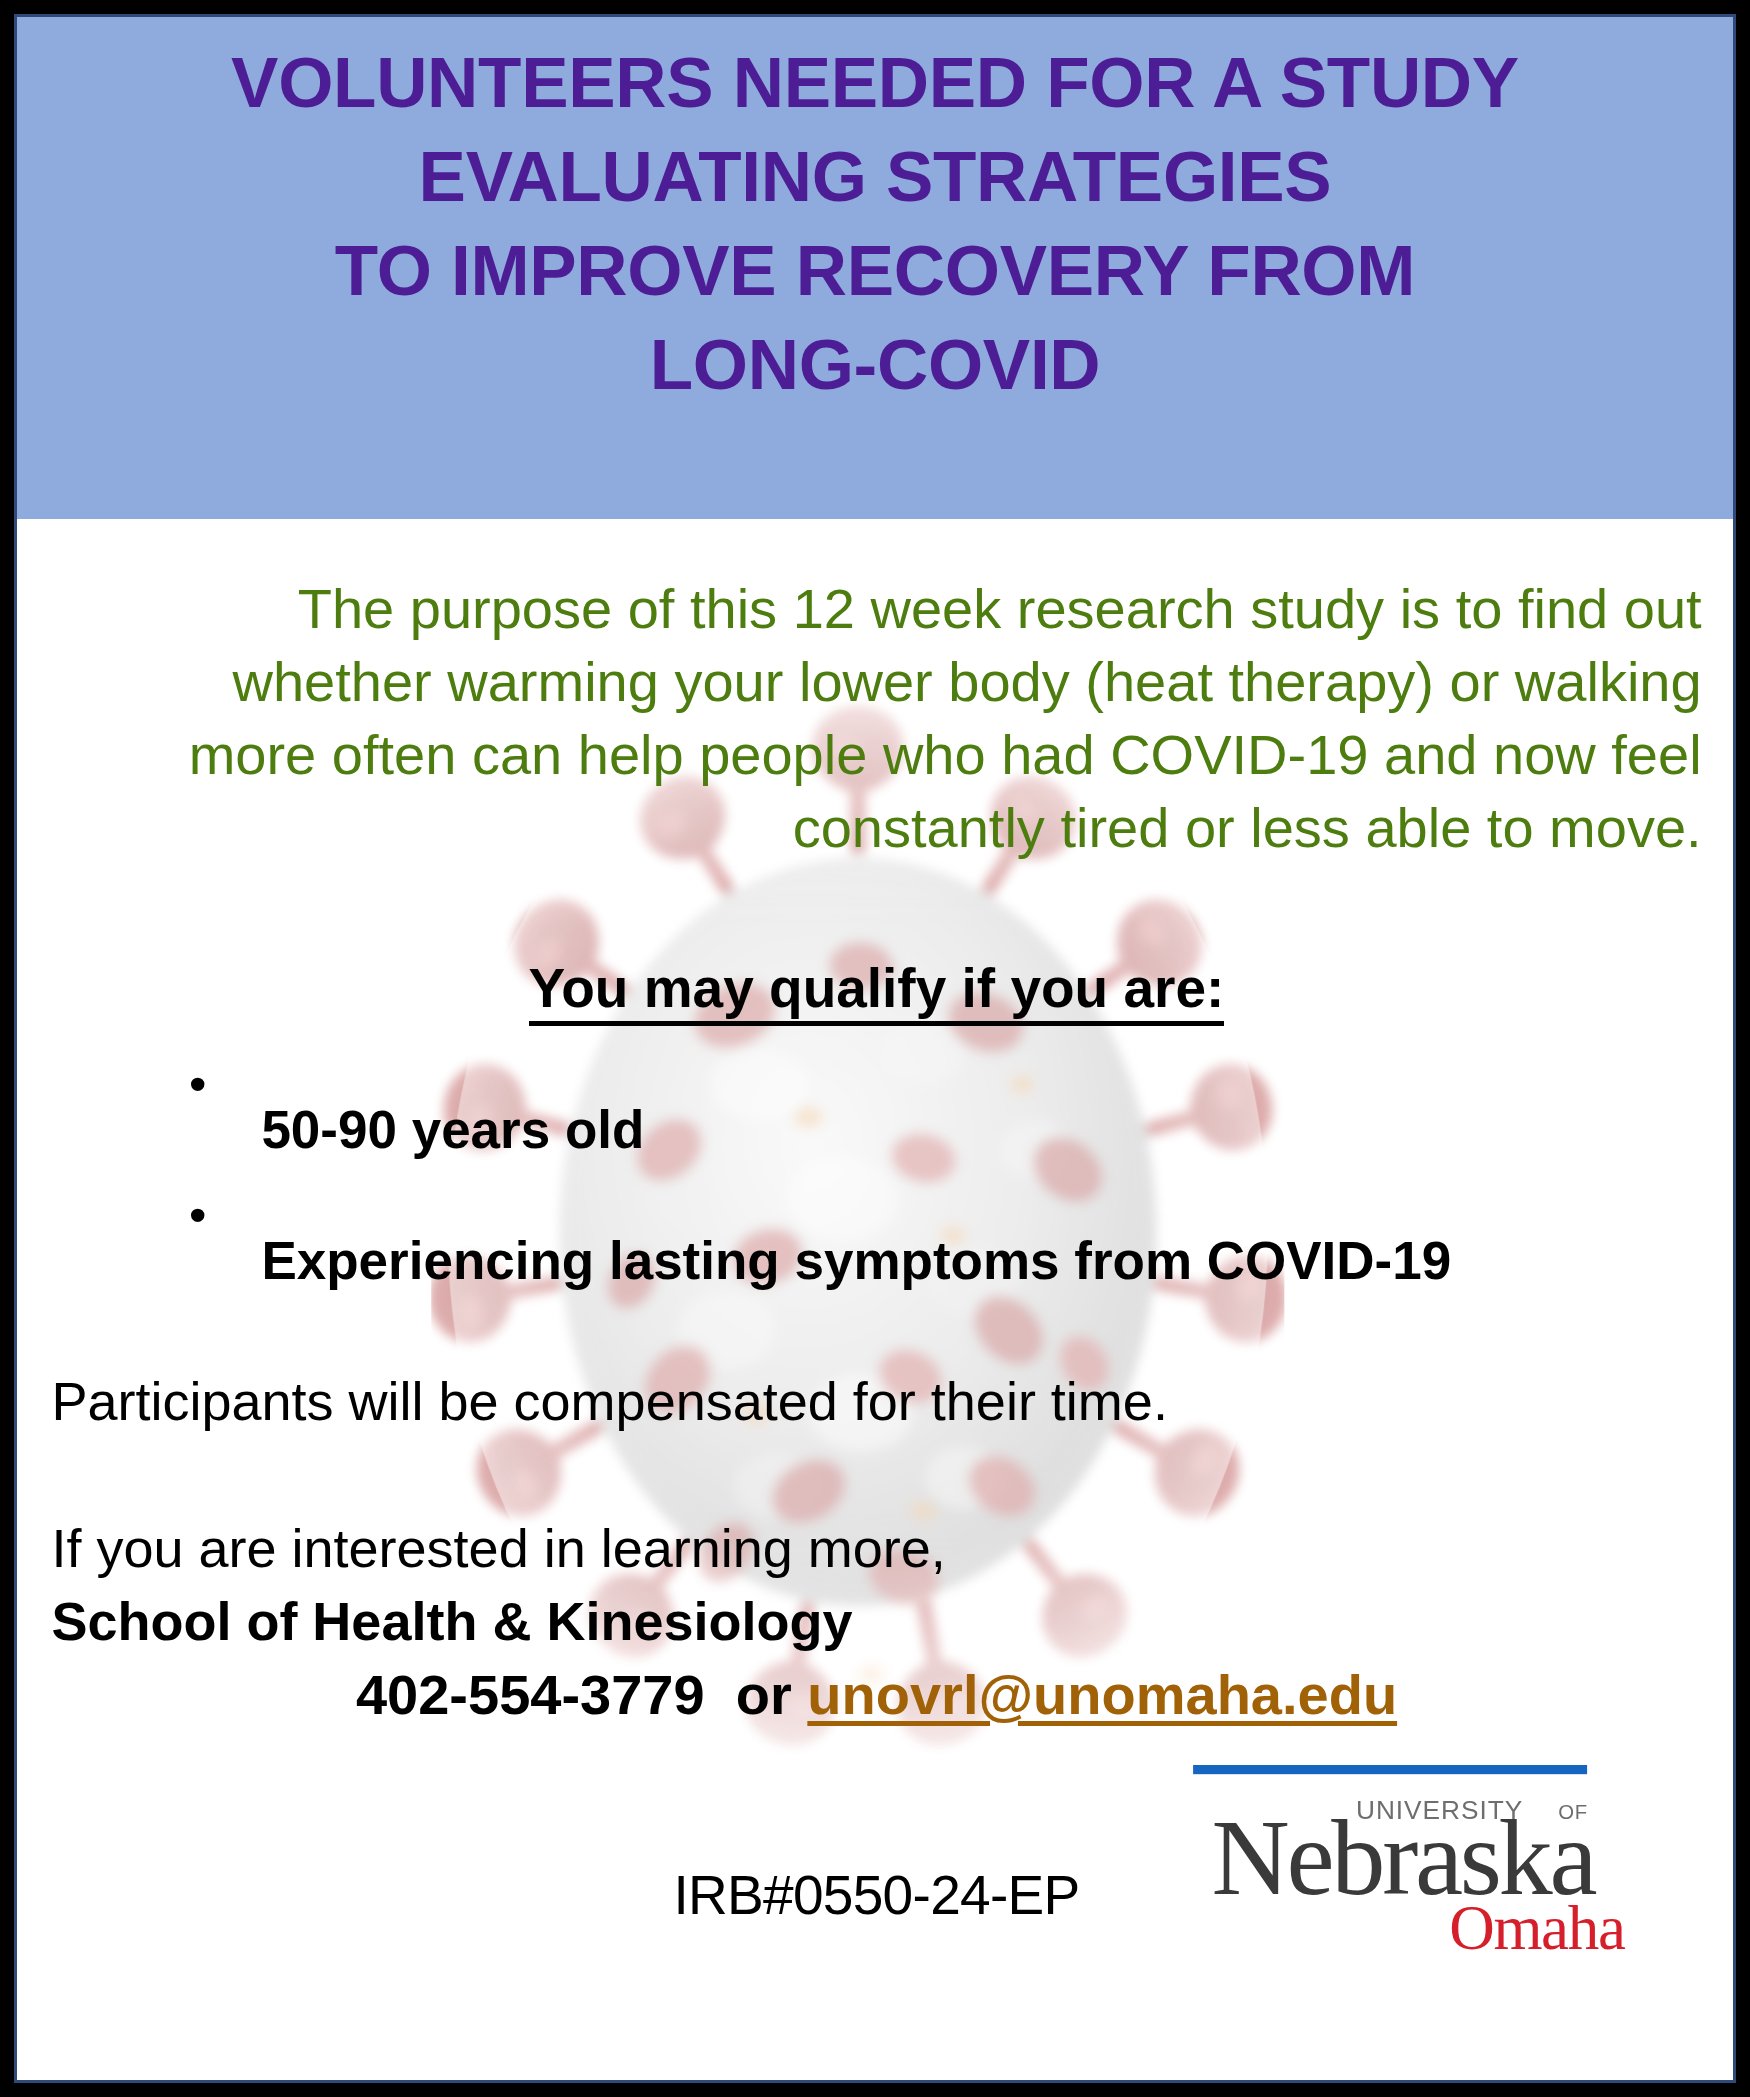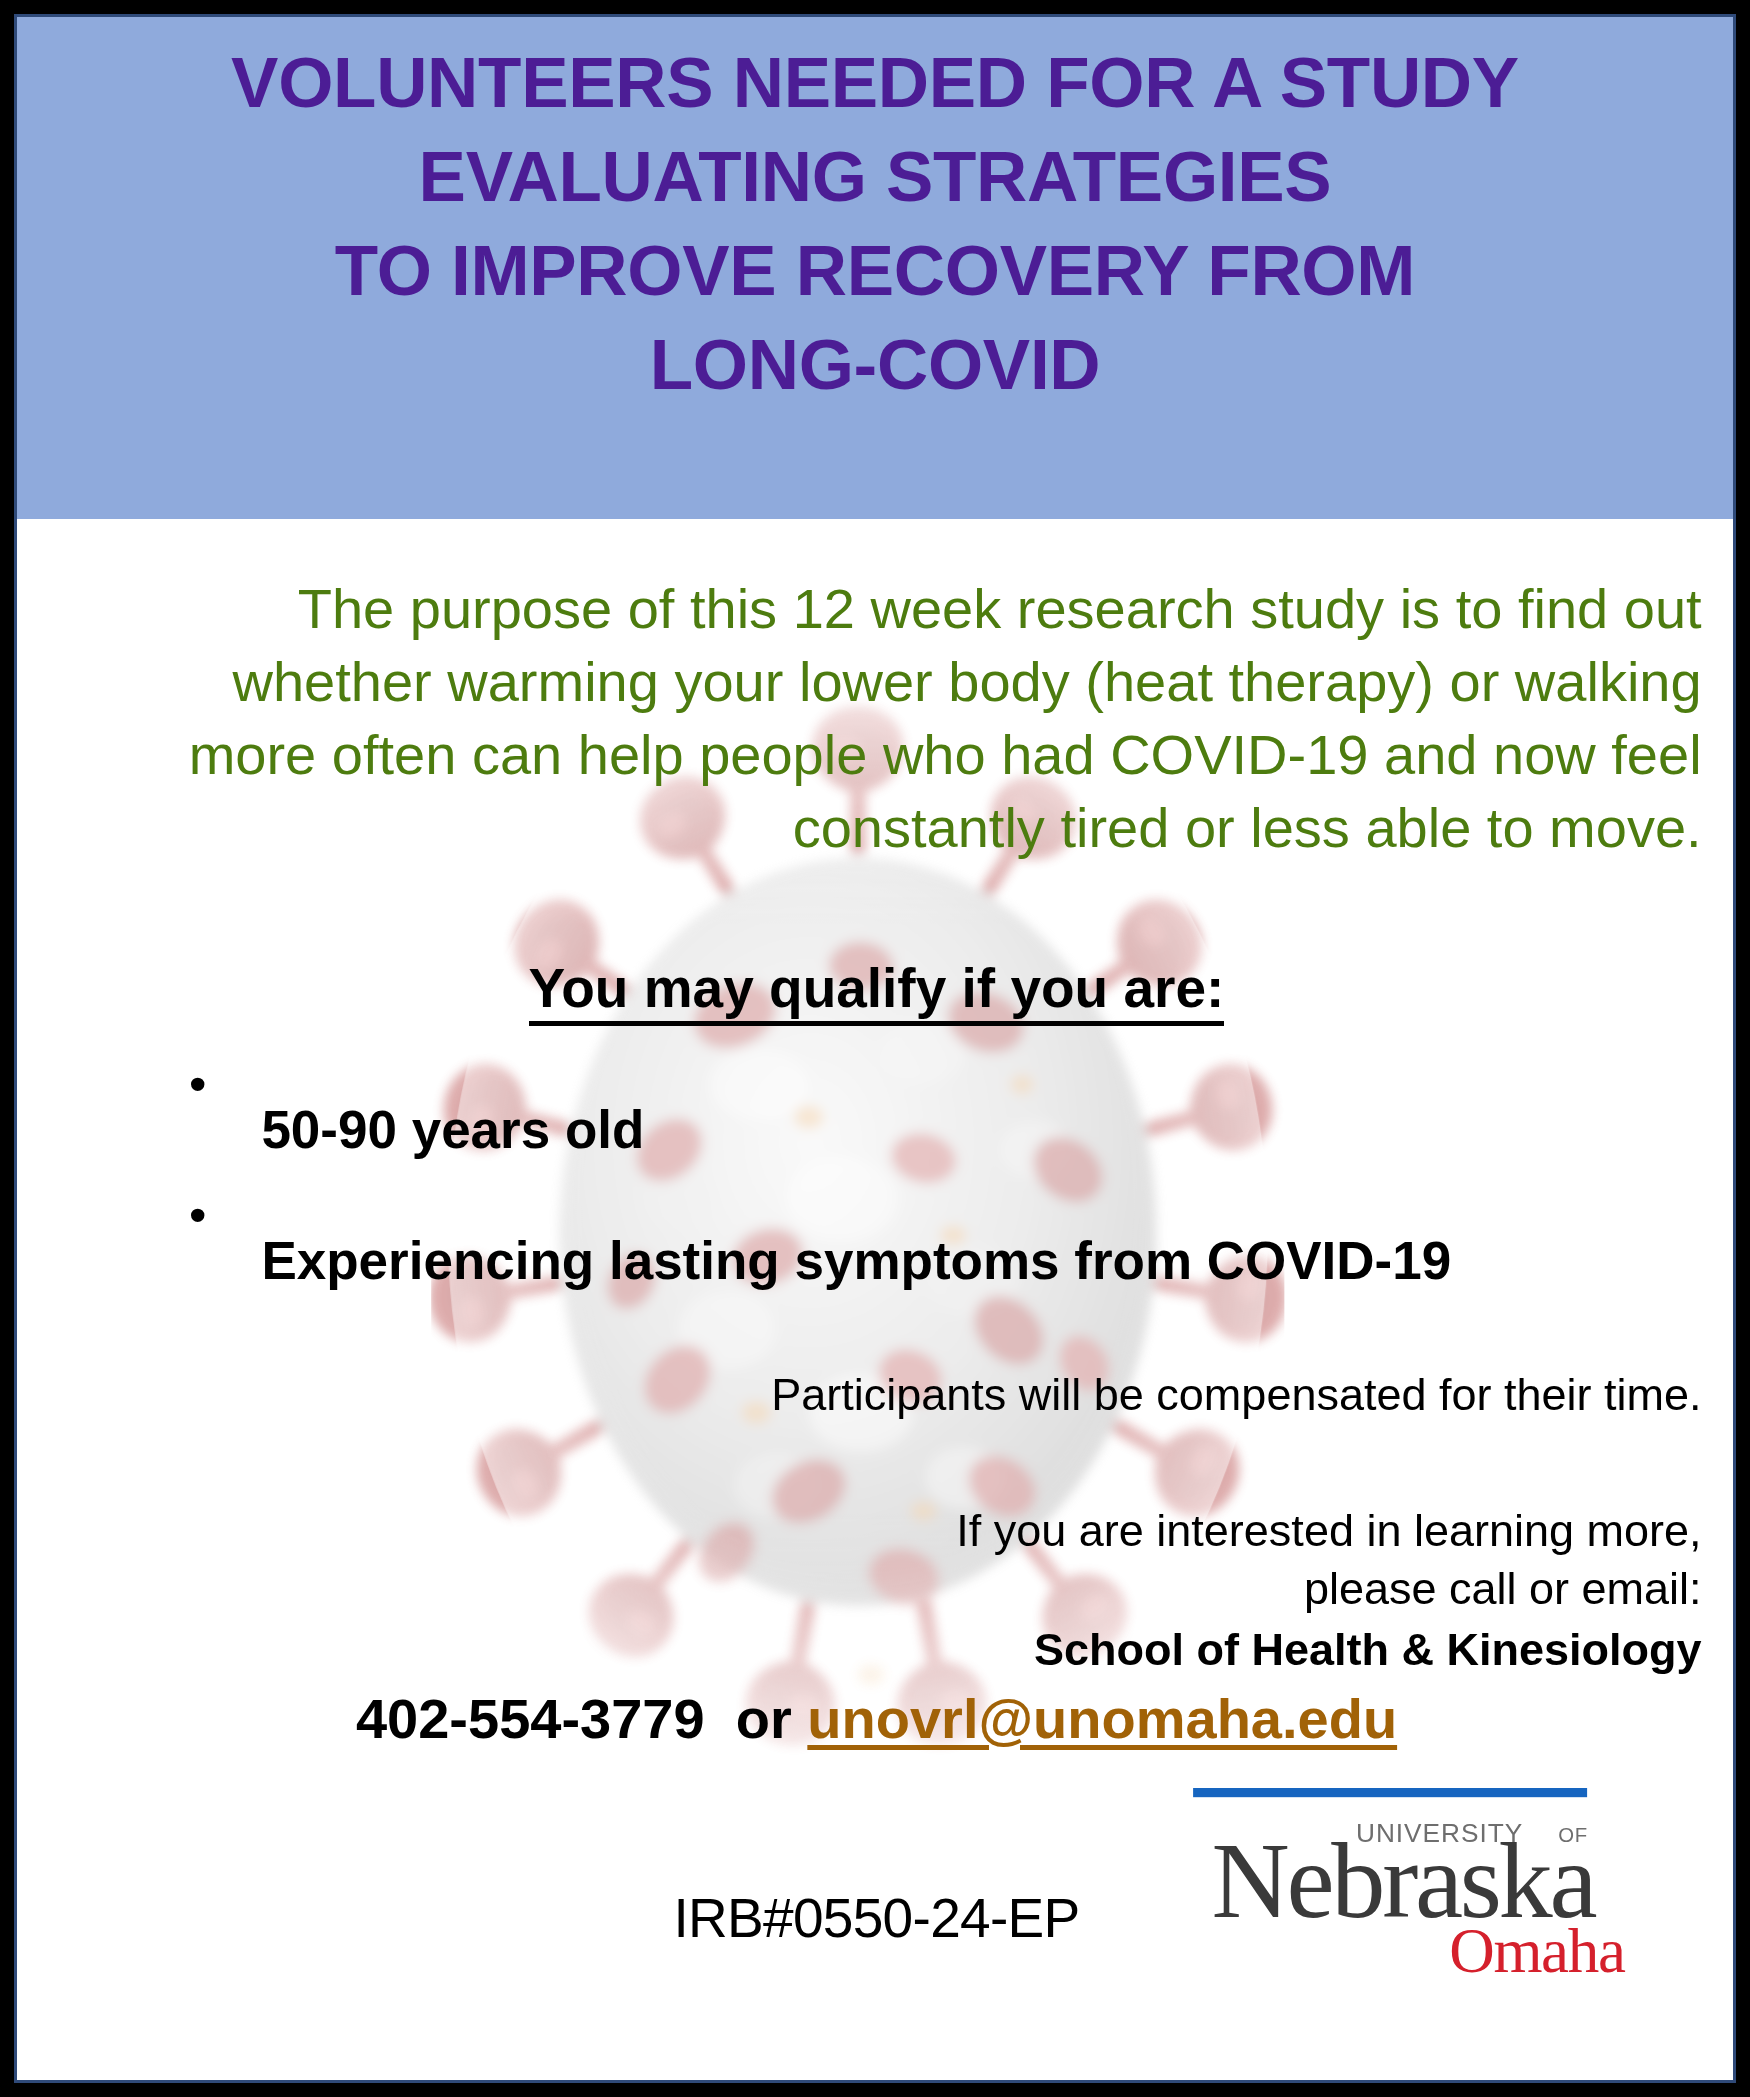--- a/index.html
+++ b/index.html
@@ -127,22 +127,22 @@
   }
   .bullet-dot {
     width: 72px;
     flex: 0 0 72px;
     font-size: 47px;
     line-height: 1.22;
   }
   .bullet-text { flex: 1 1 auto; margin-top: 43px; }
 
   .center-line {
-    text-align: right;
-    font-size: 45px;
+    text-align: left;
+    font-size: 54px;
     color: #000000;
     line-height: 1.30;
   }
   .center-line.bold { font-weight: bold; }
 
   .compensated { margin-top: 72px; }
   .interested  { margin-top: 77px; }
   .please-call { margin-top: 0; }
   .contact-name { margin-top: 3.9px; }
   .contact-school { margin-top: 2.6px; }
@@ -358,21 +358,20 @@
         </li>
         <li class="bullet">
           <span class="bullet-dot">•</span>
           <span class="bullet-text">Experiencing lasting symptoms from COVID-19</span>
         </li>
       </ul>
 
       <div class="center-line compensated">Participants will be compensated for their time.</div>
 
       <div class="center-line interested">If you are interested in learning more,</div>
-      <div class="center-line please-call">please call or email:</div>
 
       <div class="center-line bold contact-school">School of Health &amp; Kinesiology</div>
 
       <div class="contact-phone-row">
         <span>402-554-3779</span><span>&nbsp;&nbsp;</span><span>or</span><span>&nbsp;</span><a class="email-link" href="#">unovrl@unomaha.edu</a>
       </div>
 
       <div class="footer-row">
         <div class="irb">IRB#0550-24-EP</div>
 

